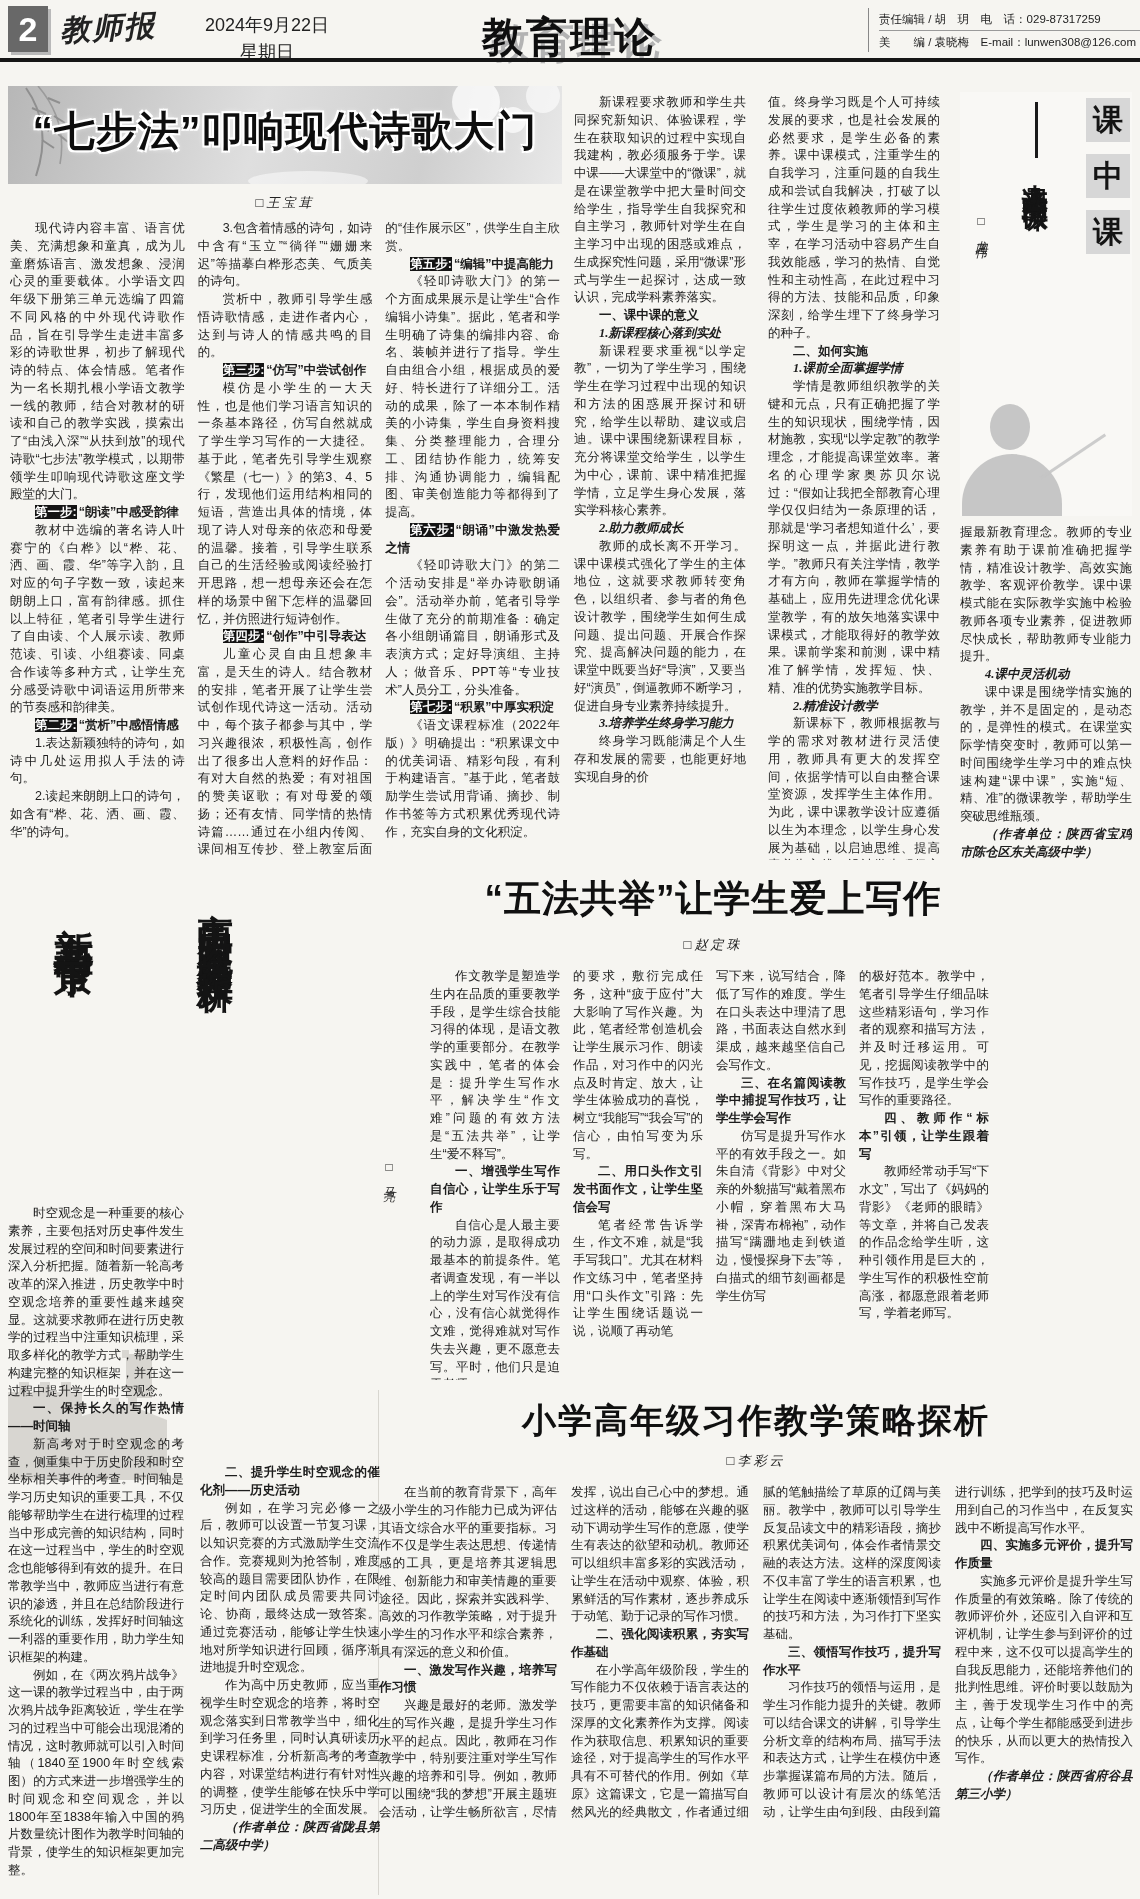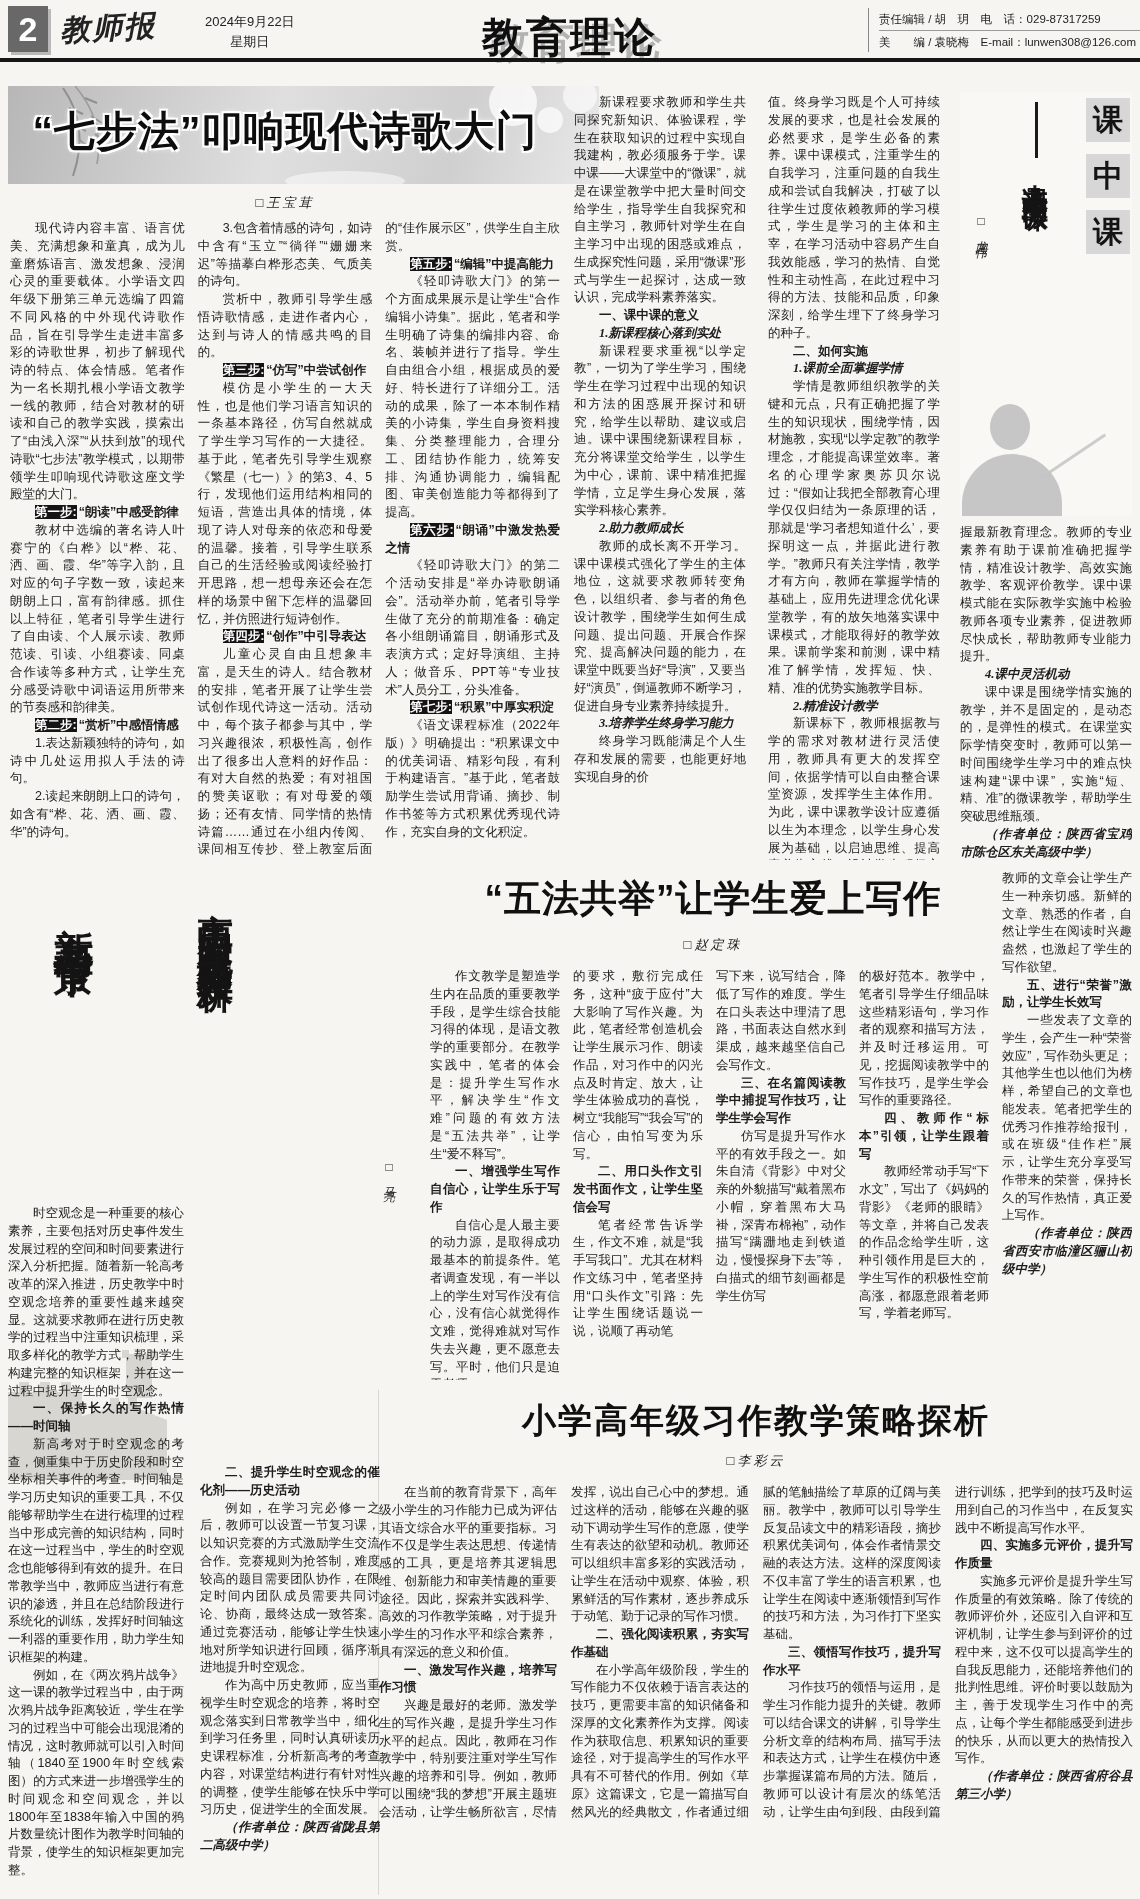--- a/index.html
+++ b/index.html
@@ -3,21 +3,21 @@
 <meta charset="utf-8">
 <style>
   html,body{margin:0;padding:0;background:#e9e8e4;}
   #canvas{position:relative;width:1140px;height:1899px;margin:0 auto;background:#f6f5f1;
     font-family:"Liberation Sans",sans-serif;color:#1d1d1d;overflow:hidden;}
   
   .pagenum{position:absolute;left:8px;top:6px;width:40px;height:46px;background:#686868;
     box-shadow:3px 3px 0 #b9b9b9;color:#fff;font-size:34px;font-weight:800;text-align:center;line-height:46px;}
   .masthead{position:absolute;left:60px;top:8px;font-family:"Liberation Serif",serif;font-style:italic;
     font-weight:900;font-size:30px;transform:rotate(-3deg);letter-spacing:2px;color:#222;}
-  .dateblock{position:absolute;left:205px;top:12px;font-size:13px;line-height:1.5;text-align:center;color:#222;}
+  .dateblock{position:absolute;left:205px;top:12px;font-size:18px;line-height:1.5;text-align:center;color:#222;}
   .sectitle{position:absolute;left:430px;top:4px;width:280px;height:56px;text-align:center;}
   .sectitle .sh{position:absolute;left:50%;top:12px;transform:translateX(-46%);font-size:41px;font-weight:900;
     color:#b3b3b3;letter-spacing:3px;white-space:nowrap;}
   .sectitle .mn{position:absolute;left:50%;top:6px;transform:translateX(-50%);font-size:41px;font-weight:900;
     color:#0f0f0f;letter-spacing:3px;white-space:nowrap;}
   .edinfo{position:absolute;left:868px;top:8px;width:266px;height:44px;border-left:1px solid #888;
     padding-left:10px;font-size:11.5px;color:#222;}
   .edinfo .row{height:22px;line-height:22px;white-space:nowrap;}
   .edinfo .row:first-child{border-bottom:1px solid #9a9a9a;}
   .toprule{position:absolute;left:0;top:58px;width:1140px;height:4px;background:#161616;}
@@ -30,21 +30,21 @@
   .col p.t-attr{font-family:"Liberation Serif",serif;font-style:italic;font-weight:700;}
   .col p.t-step{font-weight:800;}
   .step-label{background:#141414;color:#fff;padding:0 0;margin-right:2px;}
   .mcol3{column-count:3;column-gap:13px;}
   .mcol4{column-count:4;column-gap:14px;}
   .byline{font-family:"Liberation Serif",serif;font-style:italic;font-size:13px;letter-spacing:3px;color:#222;}
   .vtext{writing-mode:vertical-rl;}
   
   .art1{position:absolute;left:8px;top:78px;width:554px;height:788px;}
   .banner{position:absolute;left:0;top:8px;width:554px;height:98px;
-    background:linear-gradient(105deg,#b7b7b7,#dfdfdf 45%,#cfcfcf 75%,#e9e9e9);overflow:hidden;padding-left:37px;}
+    background:linear-gradient(105deg,#b7b7b7,#dfdfdf 45%,#cfcfcf 75%,#e9e9e9);overflow:hidden;}
   .banner .ttl{position:absolute;left:0;top:18px;width:554px;text-align:center;font-size:41px;font-weight:900;
     letter-spacing:1px;color:#0d0d0d;white-space:nowrap;
     text-shadow:2px 2px 0 #fff,-2px -2px 0 #fff,2px -2px 0 #fff,-2px 2px 0 #fff,0 0 6px #fff;}
   .art1 .byline{position:absolute;left:0;top:116px;width:554px;text-align:center;}
   .art1 .body{left:2px;top:142px;width:550px;height:646px;}
   
   .art2{position:absolute;left:572px;top:78px;width:560px;height:788px;}
   .art2 .ca{left:2px;top:16px;width:172px;height:766px;}
   .art2 .cb{left:196px;top:16px;width:172px;height:766px;}
   .art2 .cc{left:388px;top:446px;width:172px;height:338px;}
@@ -227,26 +227,20 @@
     <div class="col w3">
         <p class="t-cont">写下来，说写结合，降低了写作的难度。学生在口头表达中理清了思路，书面表达自然水到渠成，越来越坚信自己会写作文。</p>
         <p class="t-head">三、在名篇阅读教学中捕捉写作技巧，让学生学会写作</p>
         <p class="t-p">仿写是提升写作水平的有效手段之一。如朱自清《背影》中对父亲的外貌描写“戴着黑布小帽，穿着黑布大马褂，深青布棉袍”，动作描写“蹒跚地走到铁道边，慢慢探身下去”等，白描式的细节刻画都是学生仿写</p>
       </div>
     <div class="col w4">
         <p class="t-cont">的极好范本。教学中，笔者引导学生仔细品味这些精彩语句，学习作者的观察和描写方法，并及时迁移运用。可见，挖掘阅读教学中的写作技巧，是学生学会写作的重要路径。</p>
         <p class="t-head">四、教师作“标本”引领，让学生跟着写</p>
         <p class="t-p">教师经常动手写“下水文”，写出了《妈妈的背影》《老师的眼睛》等文章，并将自己发表的作品念给学生听，这种引领作用是巨大的，学生写作的积极性空前高涨，都愿意跟着老师写，学着老师写。</p>
       </div>
-    <div class="col w5">
-        <p class="t-cont">教师的文章会让学生产生一种亲切感。新鲜的文章、熟悉的作者，自然让学生在阅读时兴趣盎然，也激起了学生的写作欲望。</p>
-        <p class="t-head">五、进行“荣誉”激励，让学生长效写</p>
-        <p class="t-p">一些发表了文章的学生，会产生一种“荣誉效应”，写作劲头更足；其他学生也以他们为榜样，希望自己的文章也能发表。笔者把学生的优秀习作推荐给报刊，或在班级“佳作栏”展示，让学生充分享受写作带来的荣誉，保持长久的写作热情，真正爱上写作。</p>
-        <p class="t-attr">（作者单位：陕西省西安市临潼区骊山初级中学）</p>
-      </div>
   </div>
 
   <div class="art5">
     <div class="ttl">小学高年级习作教学策略探析</div>
     <div class="byline">□李彩云</div>
     <div class="col mcol4 body">
         <p class="t-p">在当前的教育背景下，高年级小学生的习作能力已成为评估其语文综合水平的重要指标。习作不仅是学生表达思想、传递情感的工具，更是培养其逻辑思维、创新能力和审美情趣的重要途径。因此，探索并实践科学、高效的习作教学策略，对于提升小学生的习作水平和综合素养，具有深远的意义和价值。</p>
         <p class="t-head">一、激发写作兴趣，培养写作习惯</p>
         <p class="t-p">兴趣是最好的老师。激发学生的写作兴趣，是提升学生习作水平的起点。因此，教师在习作教学中，特别要注重对学生写作兴趣的培养和引导。例如，教师可以围绕“我的梦想”开展主题班会活动，让学生畅所欲言，尽情发挥，说出自己心中的梦想。通过这样的活动，能够在兴趣的驱动下调动学生写作的意愿，使学生有表达的欲望和动机。教师还可以组织丰富多彩的实践活动，让学生在活动中观察、体验，积累鲜活的写作素材，逐步养成乐于动笔、勤于记录的写作习惯。</p>
         <p class="t-head">二、强化阅读积累，夯实写作基础</p>

